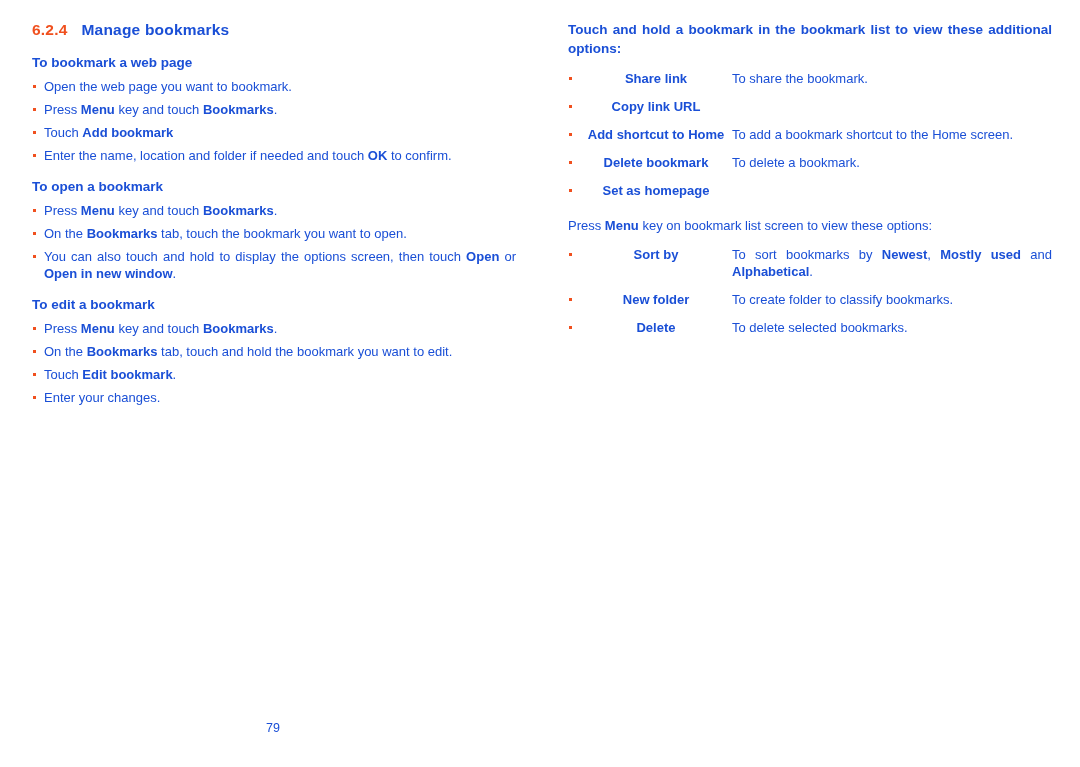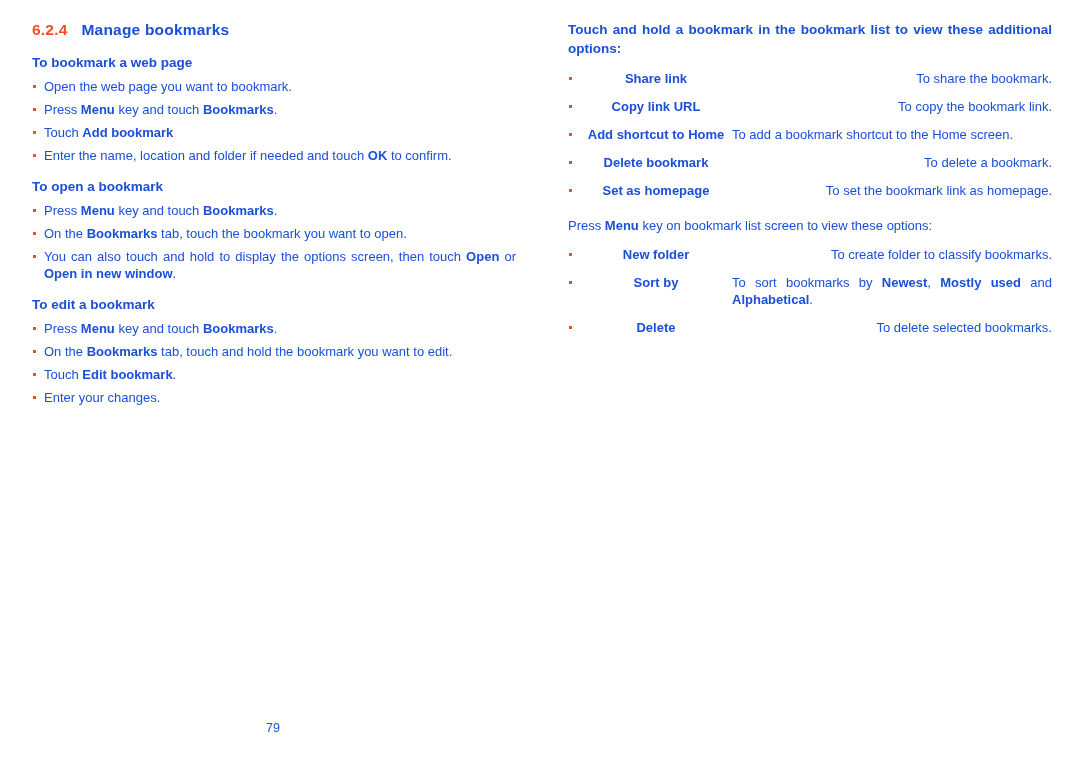--- a/index.html
+++ b/index.html
@@ -124,21 +124,21 @@
     height: 2.5px;
     background: #f0501e;
   }
   .defdesc {
     flex: 1 1 auto;
     color: #1a4fd6;
     text-align: justify;
     -webkit-hyphens: none;
     hyphens: none;
   }
-  .defdesc.nj { text-align: right; }
+  .defdesc.nj { text-align: left; }
 
   
   .page-number {
     position: absolute;
     bottom: 32px;
     font-size: 12.5px;
     color: #1a4fd6;
     line-height: 14px;
   }
   .page-number.left  { left: 262px; }
@@ -186,48 +186,46 @@
 
     <p class="intro-bold">Touch and hold a bookmark in the bookmark list to view these additional options:</p>
 
     <ul class="deflist">
       <li class="defrow">
         <span class="defterm">Share link</span>
         <span class="defdesc nj">To share the bookmark.</span>
       </li>
       <li class="defrow">
         <span class="defterm">Copy link URL</span>
-        <span class="defdesc nj">To copy the bookmark link.</span>
       </li>
       <li class="defrow">
         <span class="defterm">Add shortcut to Home</span>
         <span class="defdesc">To add a bookmark shortcut to the Home screen.</span>
       </li>
       <li class="defrow">
         <span class="defterm">Delete bookmark</span>
         <span class="defdesc nj">To delete a bookmark.</span>
       </li>
       <li class="defrow">
         <span class="defterm">Set as homepage</span>
-        <span class="defdesc nj">To set the bookmark link as homepage.</span>
       </li>
     </ul>
 
     <p class="intro-plain">Press <b>Menu</b> key on bookmark list screen to view these options:</p>
 
     <ul class="deflist">
+      <li class="defrow">
+        <span class="defterm">Sort by</span>
+        <span class="defdesc">To sort bookmarks by <b>Newest</b>, <b>Mostly used</b> and <b>Alphabetical</b>.</span>
+      </li>
       <li class="defrow">
         <span class="defterm">New folder</span>
         <span class="defdesc nj">To create folder to classify bookmarks.</span>
       </li>
       <li class="defrow">
-        <span class="defterm">Sort by</span>
-        <span class="defdesc">To sort bookmarks by <b>Newest</b>, <b>Mostly used</b> and <b>Alphabetical</b>.</span>
-      </li>
-      <li class="defrow">
         <span class="defterm">Delete</span>
         <span class="defdesc nj">To delete selected bookmarks.</span>
       </li>
     </ul>
 
   </div>
 
 </div>
 
 </body></html>

